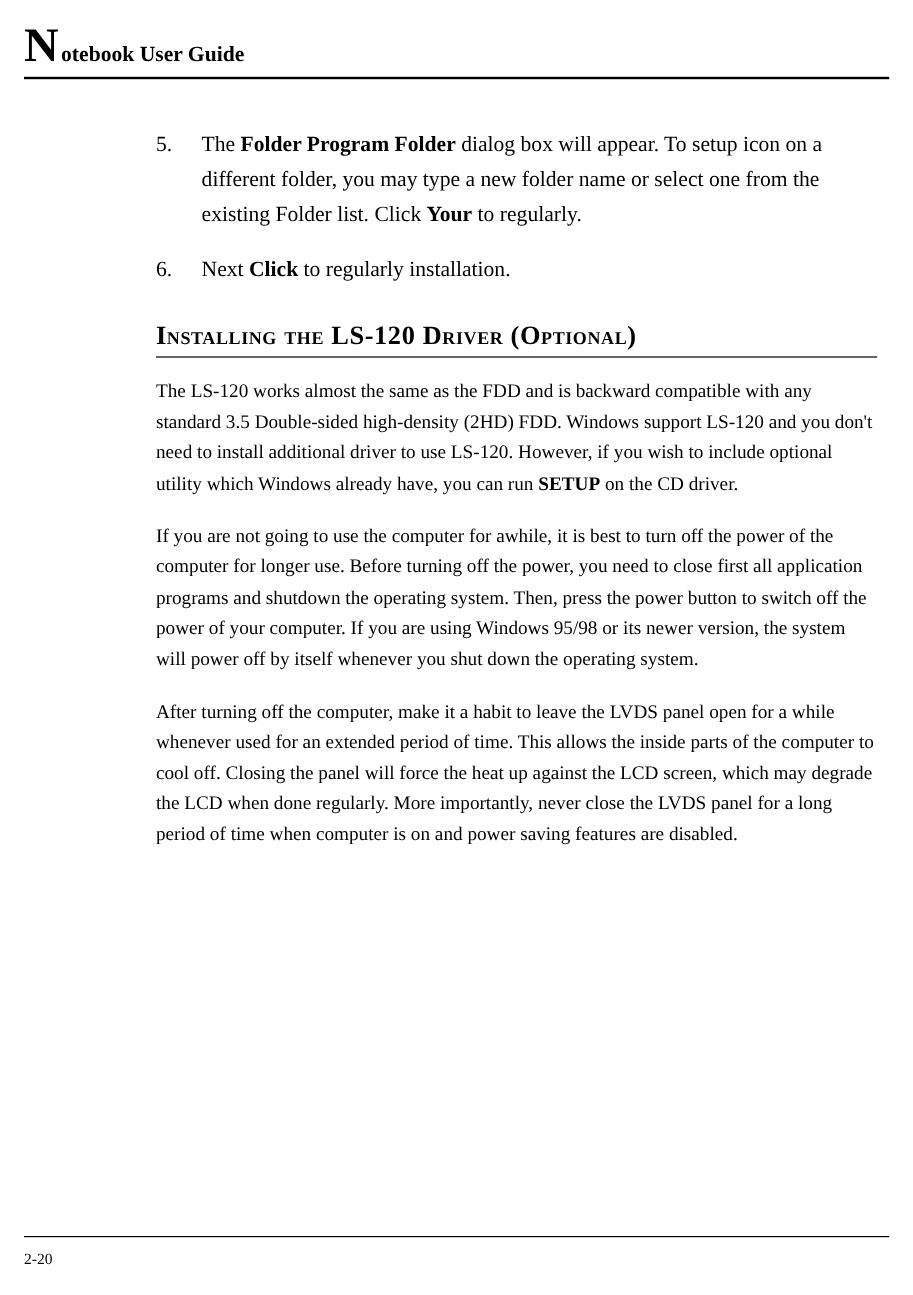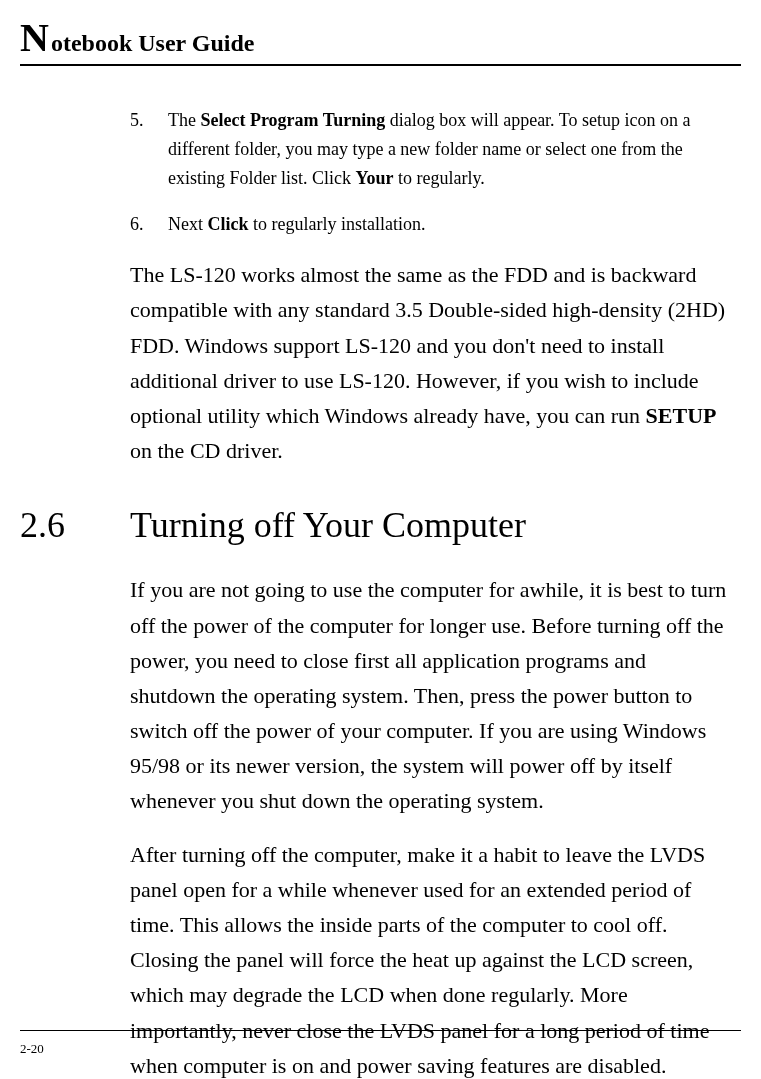--- a/index.html
+++ b/index.html
@@ -23,21 +23,21 @@
       padding-bottom: 6px;
       margin-bottom: 40px;
     }
     .header-dropcap {
       font-size: 40px;
       font-weight: bold;
       line-height: 1;
       font-family: Georgia, serif;
     }
     .header-text {
-      font-size: 24px;
+      font-size: 18px;
       font-weight: bold;
       margin-left: 2px;
     }
     .content {
       padding-left: 110px;
       padding-right: 10px;
     }
     .list-item {
       display: flex;
       margin-bottom: 18px;
@@ -58,21 +58,21 @@
       font-size: 22px;
       font-weight: bold;
       font-variant: small-caps;
       letter-spacing: 0.5px;
       border-bottom: 1.5px solid #000;
       padding-bottom: 4px;
       margin-top: 28px;
       margin-bottom: 16px;
     }
     .para {
-      font-size: 22px;
+      font-size: 16px;
       line-height: 1.6;
       margin-bottom: 18px;
       margin-top: 13px;
     }
     .section-row {
       display: flex;
       align-items: baseline;
       margin-top: 36px;
       margin-bottom: 26px;
       margin-left: -110px;
@@ -103,40 +103,37 @@
 <div class="header">
   <span class="header-dropcap">N</span>
   <span class="header-text">otebook User Guide</span>
 </div>
 
 <div class="content">
 
   <div class="list-item">
     <div class="list-num">5.</div>
     <div class="list-text">
-      <span>The </span><span class="bold">Select Program Turning</span><span> dialog box will appear. To setup icon on a different folder, you may type a new folder name or select one from the existing Folder list. Click </span><span class="bold">Your</span><span> to regularly.</span>
+      <span>The </span><span class="bold">Folder Program Folder</span><span> dialog box will appear. To setup icon on a different folder, you may type a new folder name or select one from the existing Folder list. Click </span><span class="bold">Your</span><span> to regularly.</span>
     </div>
   </div>
 
   <div class="list-item">
     <div class="list-num">6.</div>
     <div class="list-text">
       <span>Next </span><span class="bold">Click</span><span> to regularly installation.</span><span class="bold"></span><span></span>
     </div>
   </div>
 
+  <div class="subheading">Installing the LS-120 Driver (Optional)</div>
 
   <div class="para">
     <span>The LS-120 works almost the same as the FDD and is backward compatible with any standard 3.5 Double-sided high-density (2HD) FDD. Windows support LS-120 and you don't need to install additional driver to use LS-120. However, if you wish to include optional utility which Windows already have, you can run </span><span class="bold">SETUP</span><span> on the CD driver.</span>
   </div>
 
-  <div class="section-row">
-    <div class="section-num">2.6</div>
-    <div class="section-title">Turning off Your Computer</div>
-  </div>
 
   <div class="para">If you are not going to use the computer for awhile, it is best to turn off the power of the computer for longer use. Before turning off the power, you need to close first all application programs and shutdown the operating system. Then, press the power button to switch off the power of your computer. If you are using Windows 95/98 or its newer version, the system will power off by itself whenever you shut down the operating system.</div>
 
   <div class="para">After turning off the computer, make it a habit to leave the LVDS panel open for a while whenever used for an extended period of time. This allows the inside parts of the computer to cool off. Closing the panel will force the heat up against the LCD screen, which may degrade the LCD when done regularly. More importantly, never close the LVDS panel for a long period of time when computer is on and power saving features are disabled.</div>
 
 </div>
 
 <div class="footer">
   <span>2-20</span>
 </div>

